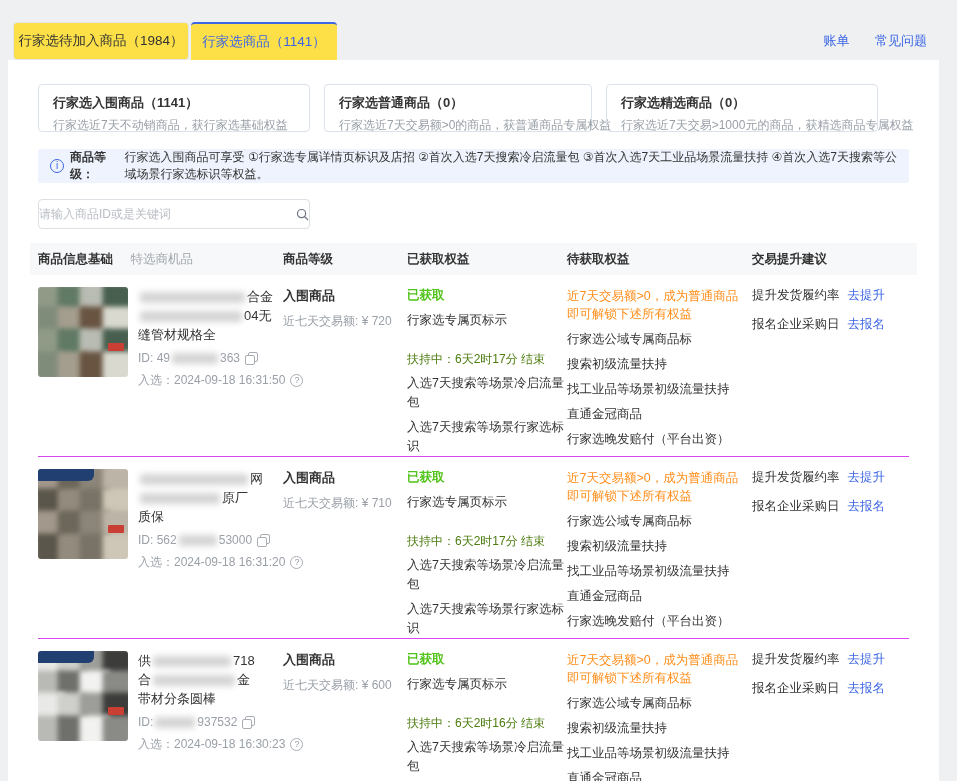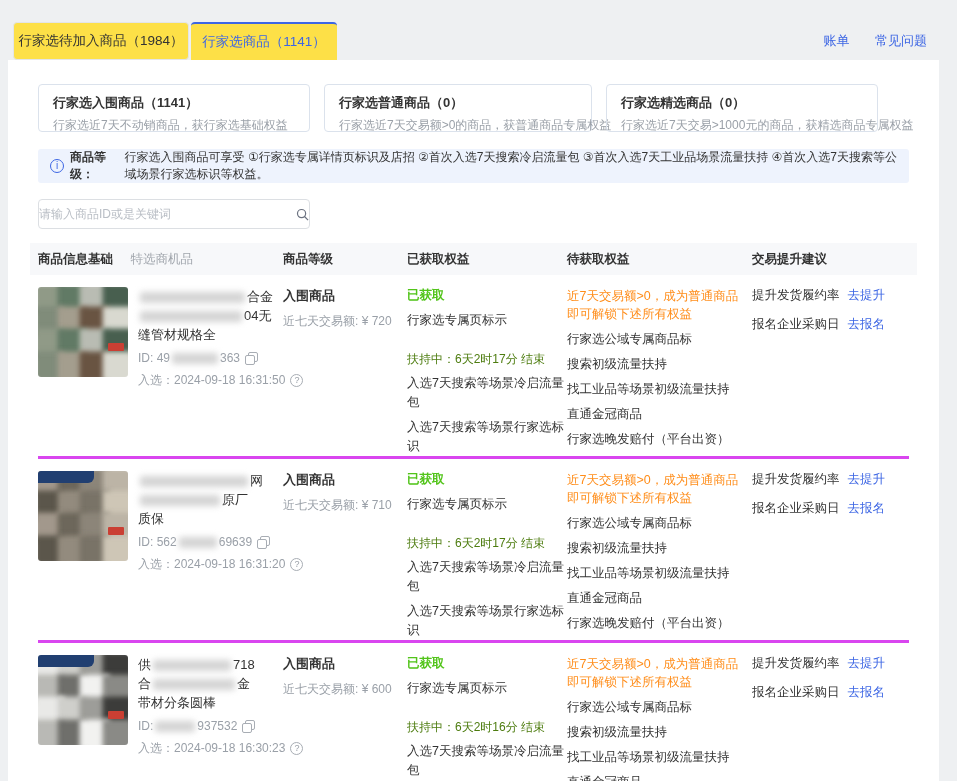--- a/index.html
+++ b/index.html
@@ -35,21 +35,21 @@
   .searchbox { margin-top:16px; width:272px; height:30px; border:1px solid #dcdfe3; border-radius:4px; display:flex; align-items:center; padding:0 0; }
   .searchbox input { border:none; outline:none; flex:1; font-size:12px; color:#333; font-family:inherit; background:transparent; }
   .searchbox input::placeholder { color:#b9bec5; }
   .search-icon { width:13px; height:13px; flex:0 0 auto; }
 
   
   .thead { margin-top:14px; background:#f7f8fa; height:32px; display:flex; align-items:center; font-size:12.5px; color:#333; font-weight:bold; margin-left:-8px; margin-right:-8px; padding:0 8px; }
   .c1{ width:245px; } .c2{ width:124px; } .c3{ width:160px; } .c4{ width:185px; } .c5{ width:142px; }
   .thead .sub { font-weight:normal; color:#a0a5ac; margin-left:14px; cursor:pointer; }
 
-  .row { display:flex; padding-top:12px; min-height:140px; border-bottom:3px solid #d946ef; font-size:12.5px; }
+  .row { display:flex; padding-top:12px; min-height:140px; border-bottom:1px solid #d946ef; font-size:12.5px; }
   .row:last-child { border-bottom:none; }
 
   
   .prod { display:flex; }
   .thumb { width:90px; height:90px; border-radius:3px; overflow:hidden; display:grid; grid-template-columns:repeat(4,1fr); grid-template-rows:repeat(4,1fr); position:relative; filter:saturate(.9); flex:0 0 auto; }
   .thumb i { display:block; filter:blur(2px); transform:scale(1.3); }
   .tbanner { position:absolute; top:0; left:0; width:62%; height:12px; background:#1e3f77; border-radius:0 0 6px 0; }
   .tchip { position:absolute; right:4px; bottom:26px; width:16px; height:8px; background:#d63c2f; border-radius:1px; }
   .p-info { margin-left:10px; width:145px; }
   .t-line { font-size:13px; line-height:19px; color:#333; white-space:nowrap; }
@@ -227,21 +227,21 @@
           </div>
       <div class="p-info">
         <div class="p-title">
               <div class="t-line"><span class="blur" style="width: 108px;"></span><span>网</span></div>
               <div class="t-line"><span class="blur" style="width: 80px;"></span><span>原厂</span></div>
               <div class="t-line"><span>质保</span></div>
             </div>
         <div class="p-id">
               <span>ID: 562</span>
               <span class="blur" style="width: 38px;"></span>
-              <span>69639</span>
+              <span>53000</span>
               <span class="copy-icon"></span>
             </div>
         <div class="p-selected">
               <span>入选：2024-09-18 16:31:20</span>
               <span class="q-icon">?</span>
             </div>
       </div>
     </div>
     <div class="c2">
       <div class="g-name">入围商品</div>

